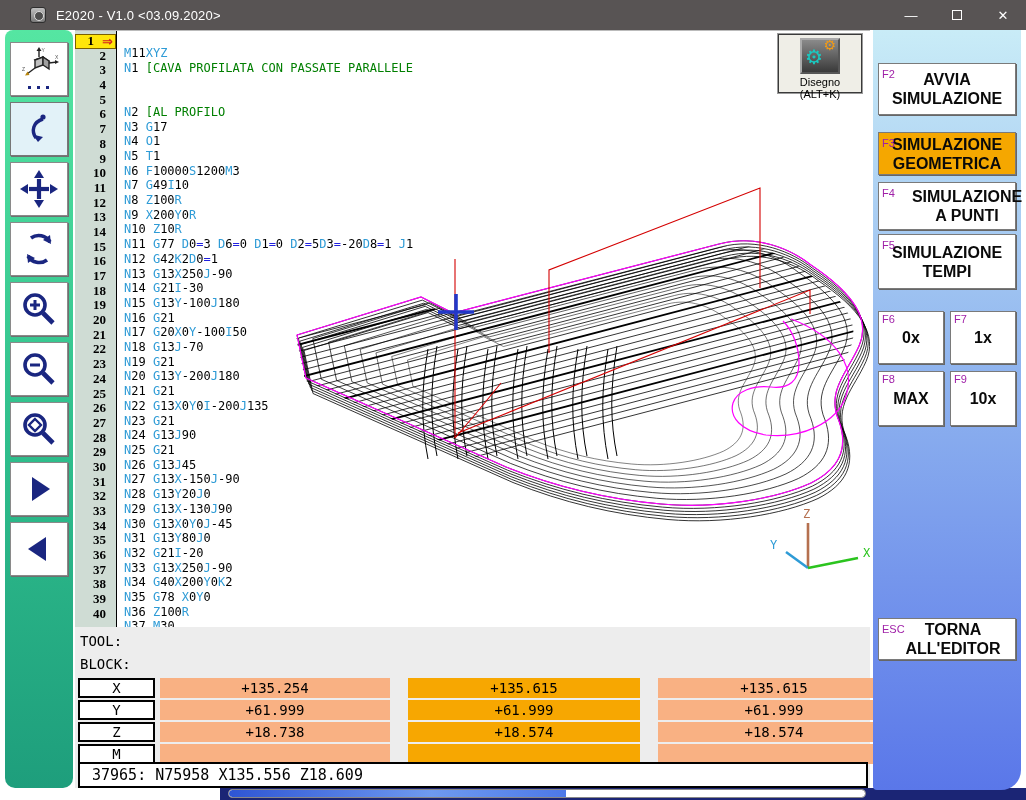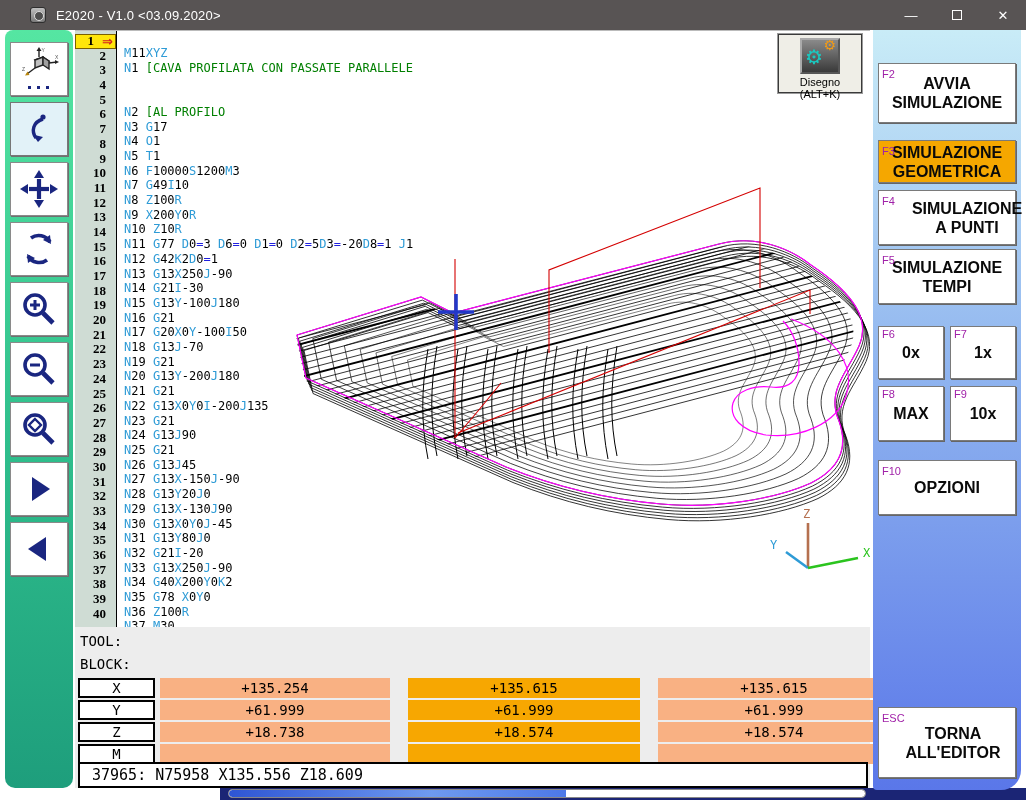--- a/index.html
+++ b/index.html
@@ -379,25 +379,25 @@
       </div>
     <div class="status-bar">37965: N75958 X135.556 Z18.609</div>
   </div>
 
   <div class="bottom-strip"></div>
   <div class="progress">
     <div class="progress-fill" id="progress-fill" style="width: 53%;"></div>
   </div>
 
   <div class="sidebar" id="sidebar">
-      <div class="sb-btn" style="height: 60px; margin-bottom: 17px;"><span class="sb-key">F2</span><span>AVVIA
+      <div class="sb-btn" style="height: 52px; margin-bottom: 17px;"><span class="sb-key">F2</span><span>AVVIA
 SIMULAZIONE</span></div>
       <div class="sb-btn sb-orange" style="height: 43px; margin-bottom: 7px;"><span class="sb-key">F3</span><span>SIMULAZIONE
 GEOMETRICA</span></div>
-      <div class="sb-btn" style="height: 55px; margin-bottom: 4px; padding-left: 40px;"><span class="sb-key">F4</span><span>SIMULAZIONE
+      <div class="sb-btn" style="height: 48px; margin-bottom: 4px; padding-left: 40px;"><span class="sb-key">F4</span><span>SIMULAZIONE
 A PUNTI</span></div>
       <div class="sb-btn" style="height: 55px; margin-bottom: 22px;"><span class="sb-key">F5</span><span>SIMULAZIONE
 TEMPI</span></div>
       <div class="speed-row" style="margin-bottom: 7px;">
         <div class="speed-btn" style="height: 53px;">
           <span class="sb-key">F6</span>
           <span>0x</span>
         </div>
         <div class="speed-btn" style="height: 53px;">
           <span class="sb-key">F7</span>
@@ -407,18 +407,17 @@
       <div class="speed-row" style="margin-bottom: 19px;">
         <div class="speed-btn sb-cyan" style="height: 55px;">
           <span class="sb-key">F8</span>
           <span>MAX</span>
         </div>
         <div class="speed-btn" style="height: 55px;">
           <span class="sb-key">F9</span>
           <span>10x</span>
         </div>
       </div>
-      <div class="sb-btn" style="height: 55px;"><span class="sb-key">F10</span><span>OPZIONI</span></div>
-      <div class="sb-btn" style="height: 71px; margin-top: 192px; padding-left: 12px;"><span class="sb-key">ESC</span><span>TORNA
+      <div class="sb-btn" style="height: 42px; margin-top: 192px; padding-left: 12px;"><span class="sb-key">ESC</span><span>TORNA
 ALL'EDITOR</span></div>
     </div>
 
 </div>
 
 </body></html>

